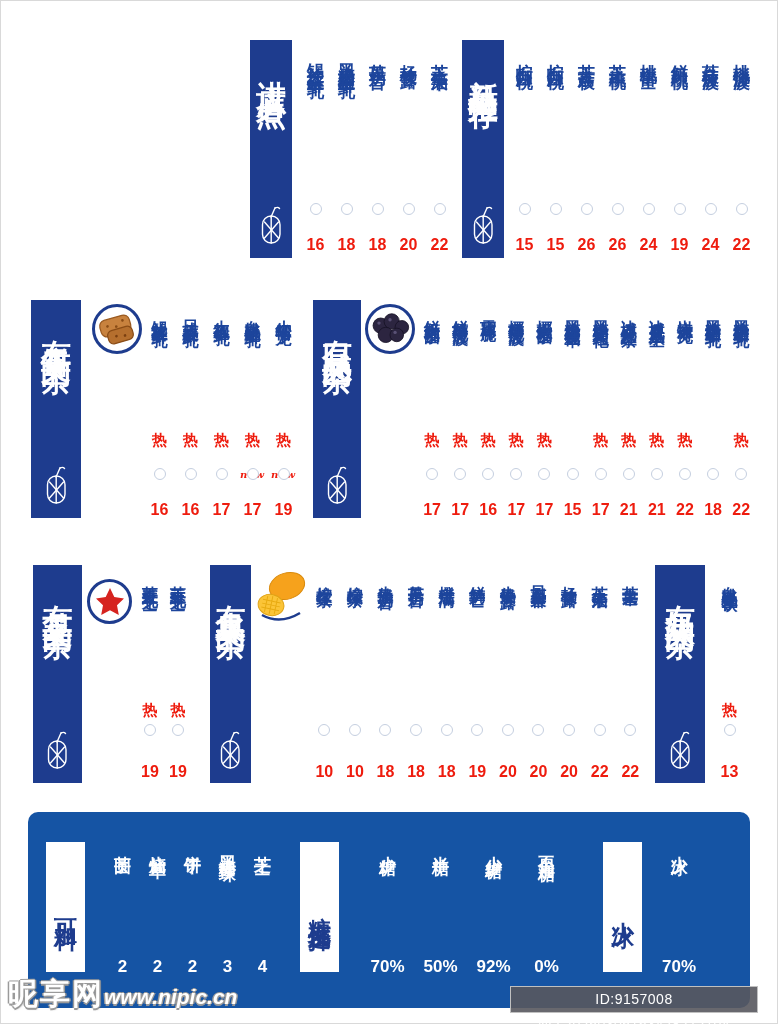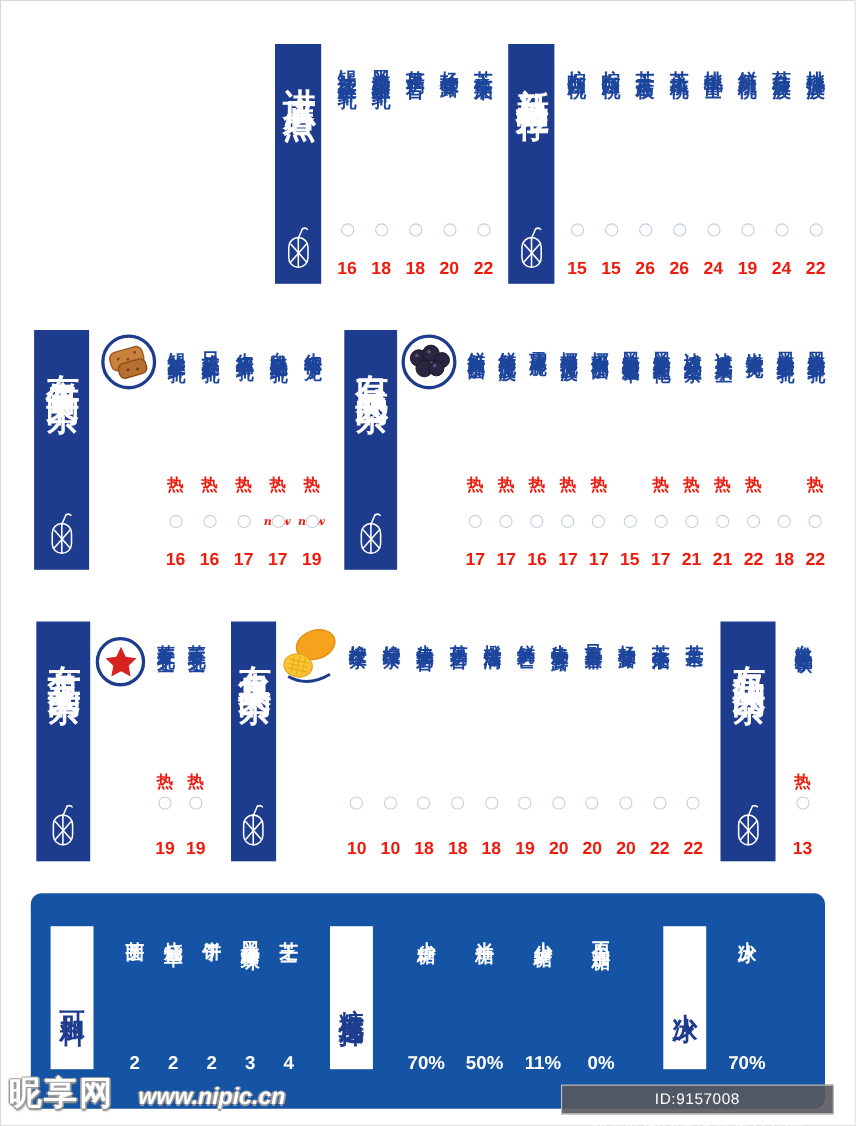--- a/index.html
+++ b/index.html
@@ -44,21 +44,21 @@
   .opt-item{position:absolute;top:30px;height:156px;}
   .opt-item .oname{position:absolute;top:0;left:50%;transform:translateX(-50%);
                    writing-mode:vertical-rl;text-orientation:upright;color:#fff;font-weight:bold;
                    font-size:17px;letter-spacing:3px;line-height:1;white-space:nowrap;}
   .opt-item .oval{position:absolute;top:115px;width:140%;left:-20%;text-align:center;color:#fff;
                   font-weight:bold;font-size:17px;}
   
   #watermark{position:absolute;left:8px;top:974px;white-space:nowrap;}
   .wm-site{font-size:30px;font-weight:bold;color:#fff;letter-spacing:2px;
            text-shadow:-1.5px 0 #9a9a9a,1.5px 0 #9a9a9a,0 -1.5px #9a9a9a,0 1.5px #9a9a9a,1px 1px 2px #777;font-family:Liberation Mono, monospace;}
-  .wm-url{font-size:21px;font-weight:bold;font-style:italic;color:#fff;margin-left:22px;
+  .wm-url{font-size:21px;font-weight:bold;font-style:italic;color:#fff;margin-left:0;
           text-shadow:-1.5px 0 #9a9a9a,1.5px 0 #9a9a9a,0 -1.5px #9a9a9a,0 1.5px #9a9a9a;}
   #id-box{position:absolute;left:510px;top:986px;width:246px;height:25px;line-height:25px;
           background:rgba(88,88,94,0.9);border:1px solid #c0c0c0;color:#fff;
           font-size:14px;text-align:center;letter-spacing:0.5px;}
   svg{display:block;}
 </style>
 </head>
 <body>
 
 <div id="canvas">
@@ -471,21 +471,21 @@
       <div class="opt-item" style="left: 333px; width: 53px;">
         <div class="oname">少糖</div>
         <div class="oval">70%</div>
       </div>
       <div class="opt-item" style="left: 386px; width: 53px;">
         <div class="oname">半糖</div>
         <div class="oval">50%</div>
       </div>
       <div class="opt-item" style="left: 439px; width: 53px;">
         <div class="oname">少少糖</div>
-        <div class="oval">11%</div>
+        <div class="oval">92%</div>
       </div>
       <div class="opt-item" style="left: 492px; width: 53px;">
         <div class="oname">不另加糖</div>
         <div class="oval">0%</div>
       </div>
       <div class="opt-box" style="left: 575px;">
         <span>少冰</span>
       </div>
       <div class="opt-item" style="left: 630px; width: 42px;">
         <div class="oname">少冰</div>

